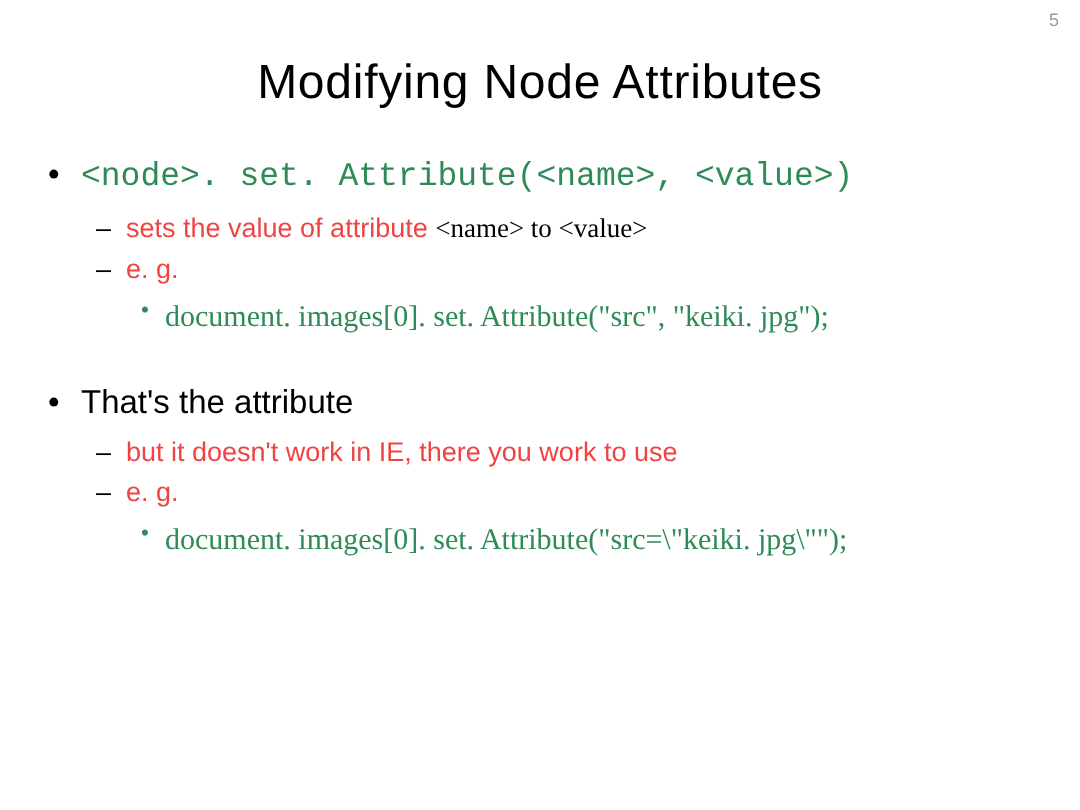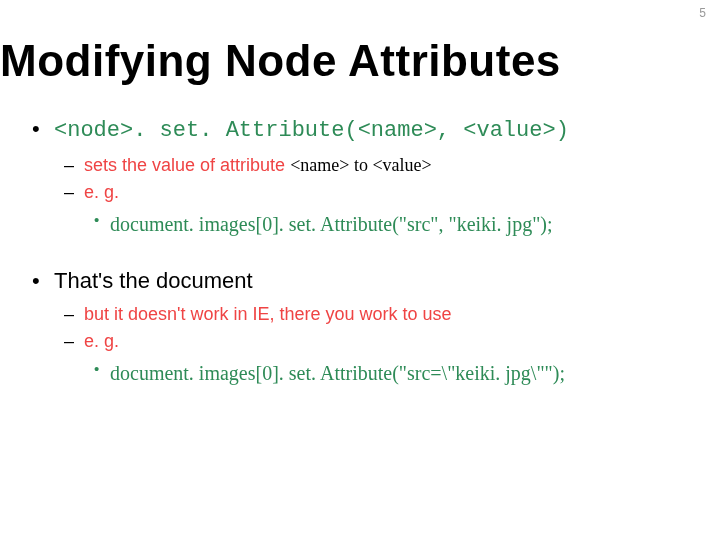--- a/index.html
+++ b/index.html
@@ -14,22 +14,23 @@
     overflow: hidden;
   }
   .page-number {
     position: absolute;
     top: 6px;
     right: 14px;
     font-size: 12px;
     color: #999;
   }
   .title {
-    font-size: 44px;
-    font-weight: 700;
+    text-align: center;
+    font-size: 32px;
+    font-weight: 400;
     margin-top: 36px;
     margin-bottom: 28px;
     letter-spacing: 0.5px;
   }
   .content {
     padding: 0 26px;
     margin-top: 16px;
   }
   ul.level1 {
     list-style: none;
@@ -119,21 +120,21 @@
           <span class="black">e. g.</span>
           <ul class="level3">
             <li>
               <span class="inline-code">document. images[0]. set. Attribute("src", "keiki. jpg");</span>
             </li>
           </ul>
         </li>
       </ul>
     </li>
     <li>
-      <span>That's the document</span>
+      <span>That's the attribute</span>
       <ul class="level2">
         <li>
           <span class="black">but it doesn't work in IE,  there you work to use</span>
         </li>
         <li>
           <span class="black">e. g.</span>
           <ul class="level3">
             <li>
               <span class="inline-code">document. images[0]. set. Attribute("src=\"keiki. jpg\"");</span>
             </li>

